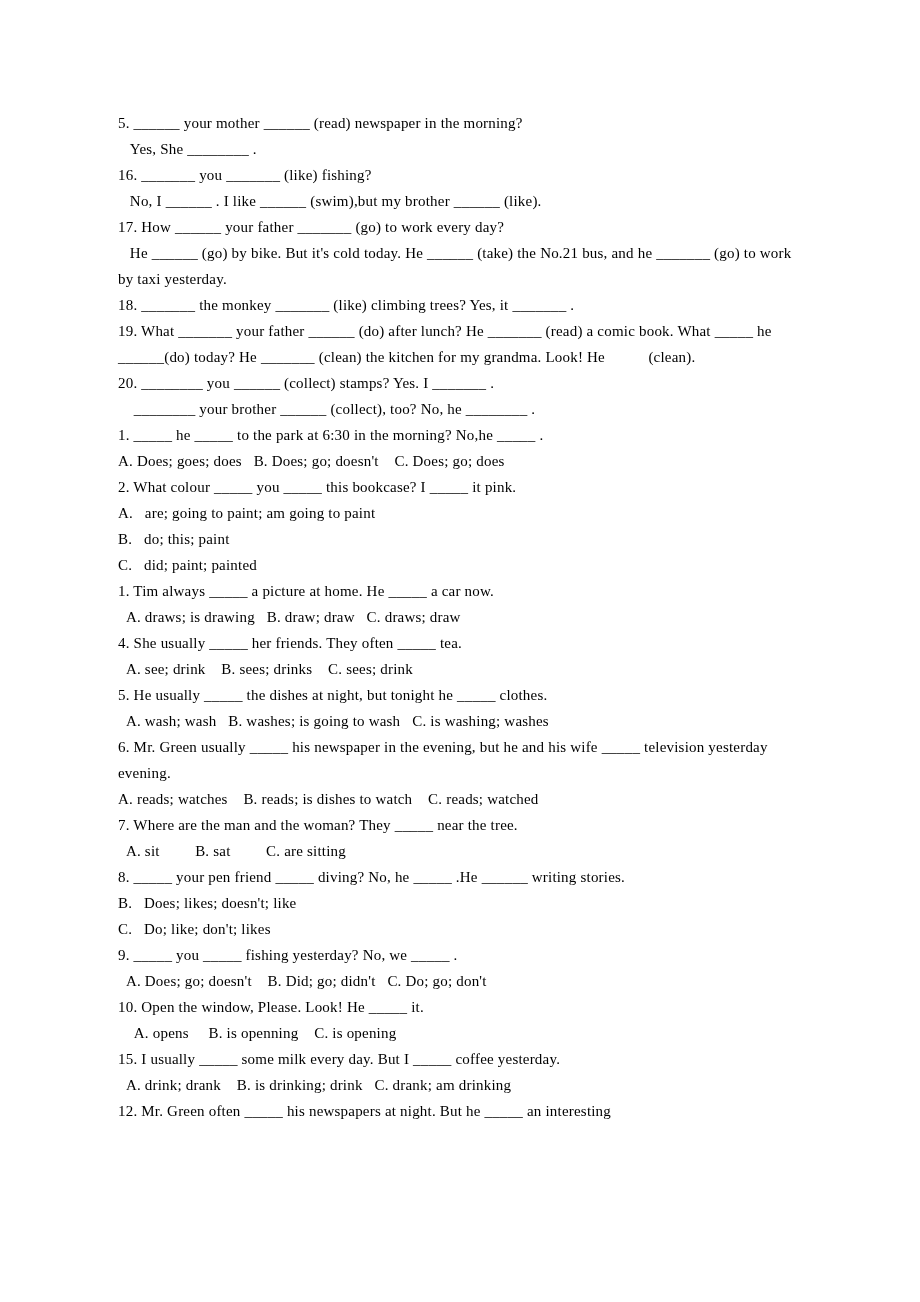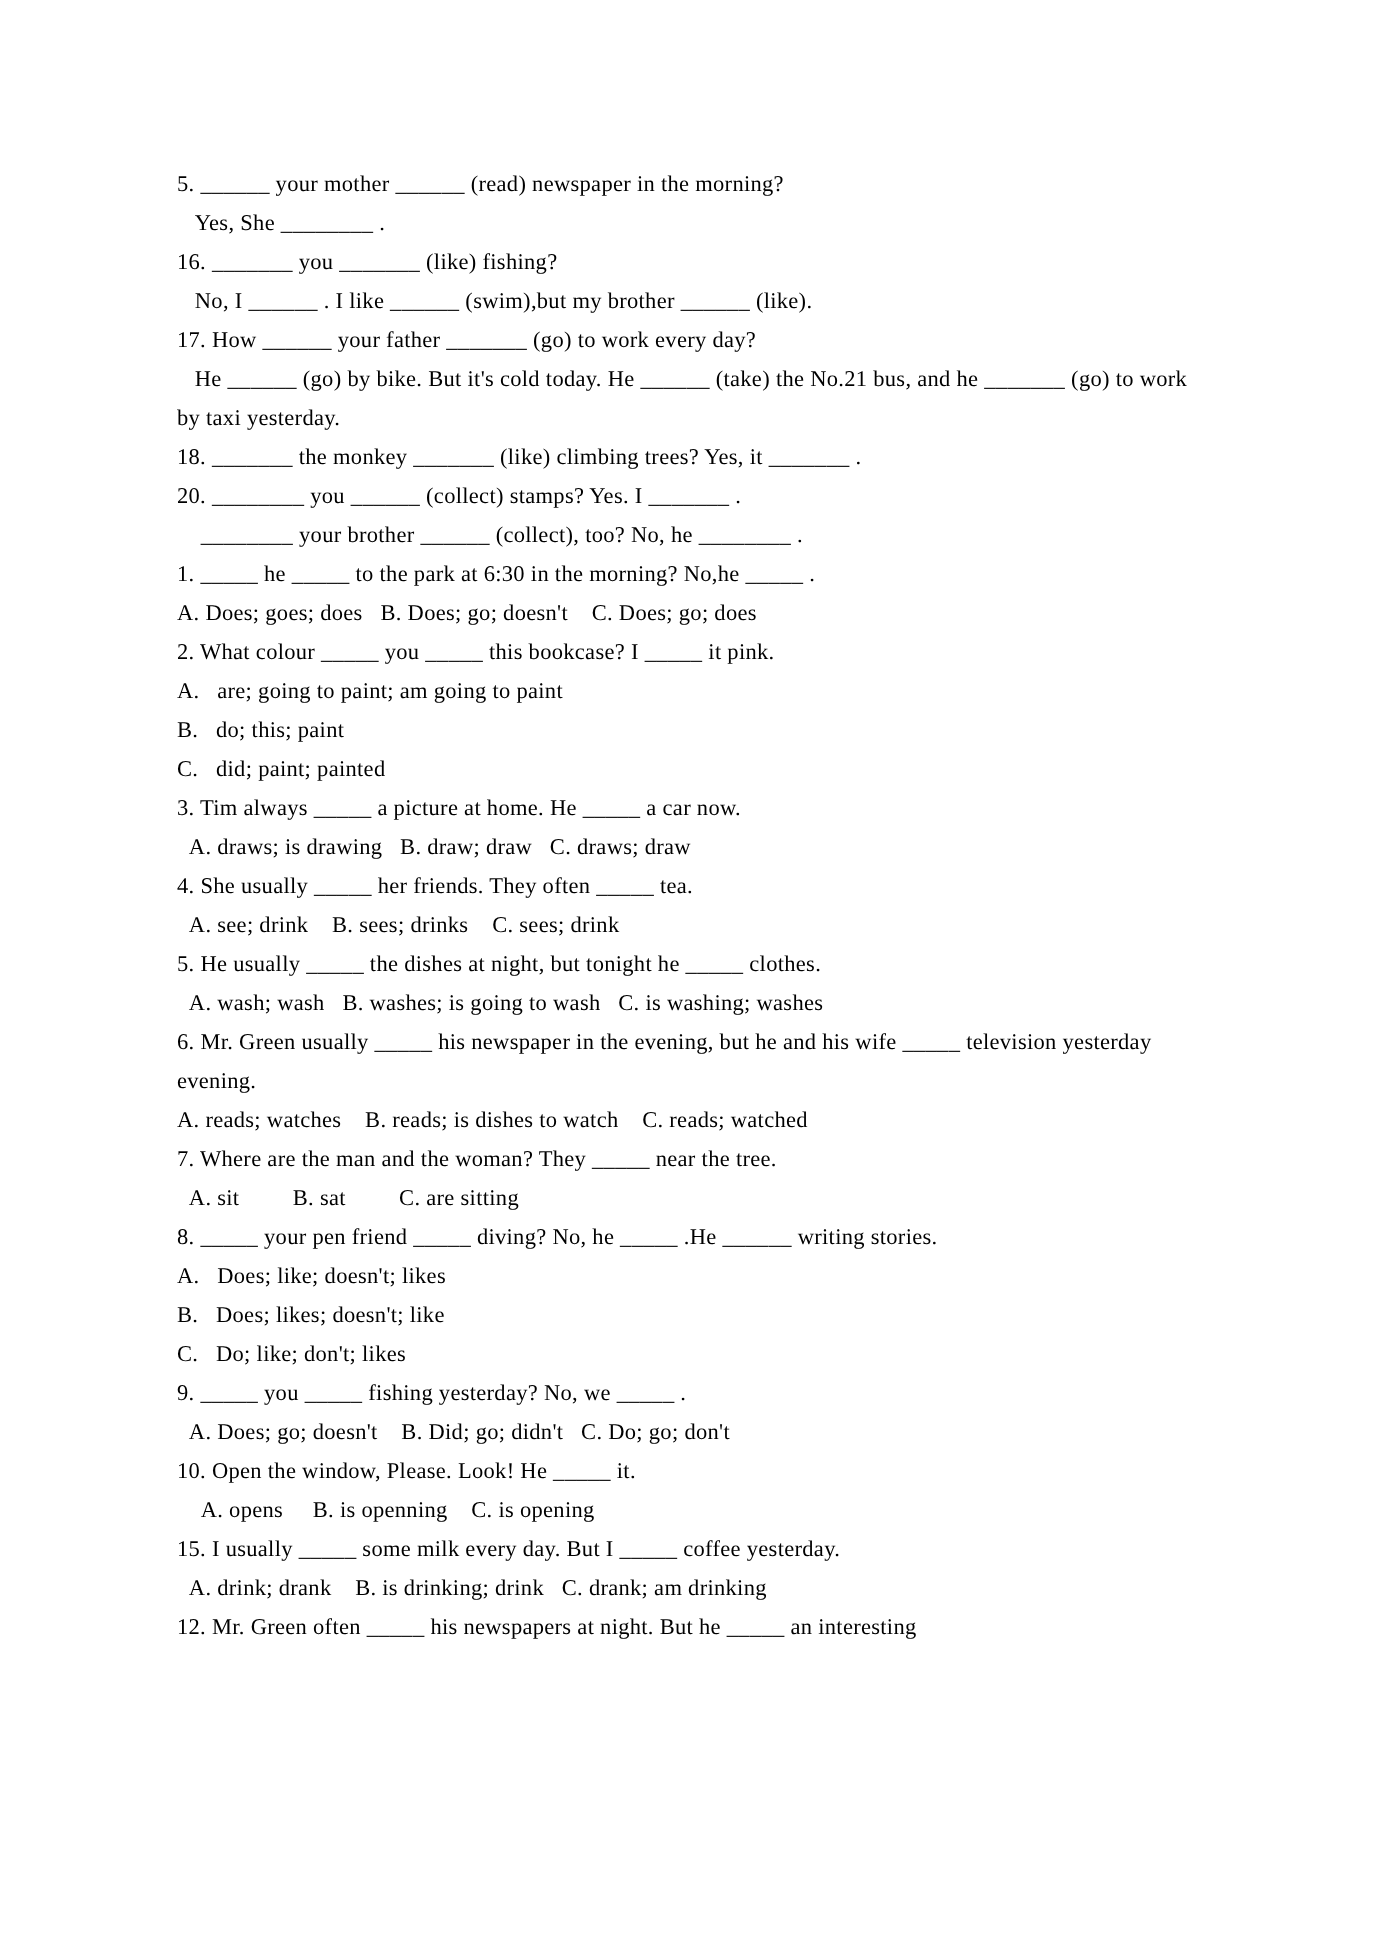--- a/index.html
+++ b/index.html
@@ -38,53 +38,53 @@
     <div class="line">   Yes, She ________ .</div>
 
     <div class="line">16. _______ you _______ (like) fishing?</div>
     <div class="line">   No, I ______ . I like ______ (swim),but my brother ______ (like).</div>
 
     <div class="line">17. How ______ your father _______ (go) to work every day?</div>
     <div class="line">   He ______ (go) by bike. But it's cold today. He ______ (take) the No.21 bus, and he _______ (go) to work by taxi yesterday.</div>
 
     <div class="line">18. _______ the monkey _______ (like) climbing trees? Yes, it _______ .</div>
 
+    <div class="line">19. What _______ your father ______ (do) after lunch? He _______ (read) a comic book. What _____ he ______(do) today? He _______ (clean) the kitchen for my grandma. Look! He           (clean).</div>
 
     <div class="line">20. ________ you ______ (collect) stamps? Yes. I _______ .</div>
     <div class="line">    ________ your brother ______ (collect), too? No, he ________ .</div>
   </div>
 
 
   <div>
 
     <div class="line">1. _____ he _____ to the park at 6:30 in the morning? No,he _____ .</div>
     <div class="line">A. Does; goes; does   B. Does; go; doesn't    C. Does; go; does</div>
 
     <div class="line">2. What colour _____ you _____ this bookcase? I _____ it pink.</div>
     <div class="line">A.   are; going to paint; am going to paint</div>
     <div class="line">B.   do; this; paint</div>
     <div class="line">C.   did; paint; painted</div>
 
-    <div class="line">3. Tim always _____ a picture at home. He _____ a car now.</div>
+    <div class="line">1. Tim always _____ a picture at home. He _____ a car now.</div>
     <div class="line">  A. draws; is drawing   B. draw; draw   C. draws; draw</div>
 
     <div class="line">4. She usually _____ her friends. They often _____ tea.</div>
     <div class="line">  A. see; drink    B. sees; drinks    C. sees; drink</div>
 
     <div class="line">5. He usually _____ the dishes at night, but tonight he _____ clothes.</div>
     <div class="line">  A. wash; wash   B. washes; is going to wash   C. is washing; washes</div>
 
     <div class="line">6. Mr. Green usually _____ his newspaper in the evening, but he and his wife _____ television yesterday evening.</div>
     <div class="line">A. reads; watches    B. reads; is dishes to watch    C. reads; watched</div>
 
     <div class="line">7. Where are the man and the woman? They _____ near the tree.</div>
     <div class="line">  A. sit         B. sat         C. are sitting</div>
 
     <div class="line">8. _____ your pen friend _____ diving? No, he _____ .He ______ writing stories.</div>
-    <div class="line">A.   Does; like; doesn't; likes</div>
     <div class="line">B.   Does; likes; doesn't; like</div>
     <div class="line">C.   Do; like; don't; likes</div>
 
     <div class="line">9. _____ you _____ fishing yesterday? No, we _____ .</div>
     <div class="line">  A. Does; go; doesn't    B. Did; go; didn't   C. Do; go; don't</div>
 
     <div class="line">10. Open the window, Please. Look! He _____ it.</div>
     <div class="line">    A. opens     B. is openning    C. is opening</div>
 
     <div class="line">15. I usually _____ some milk every day. But I _____ coffee yesterday.</div>

